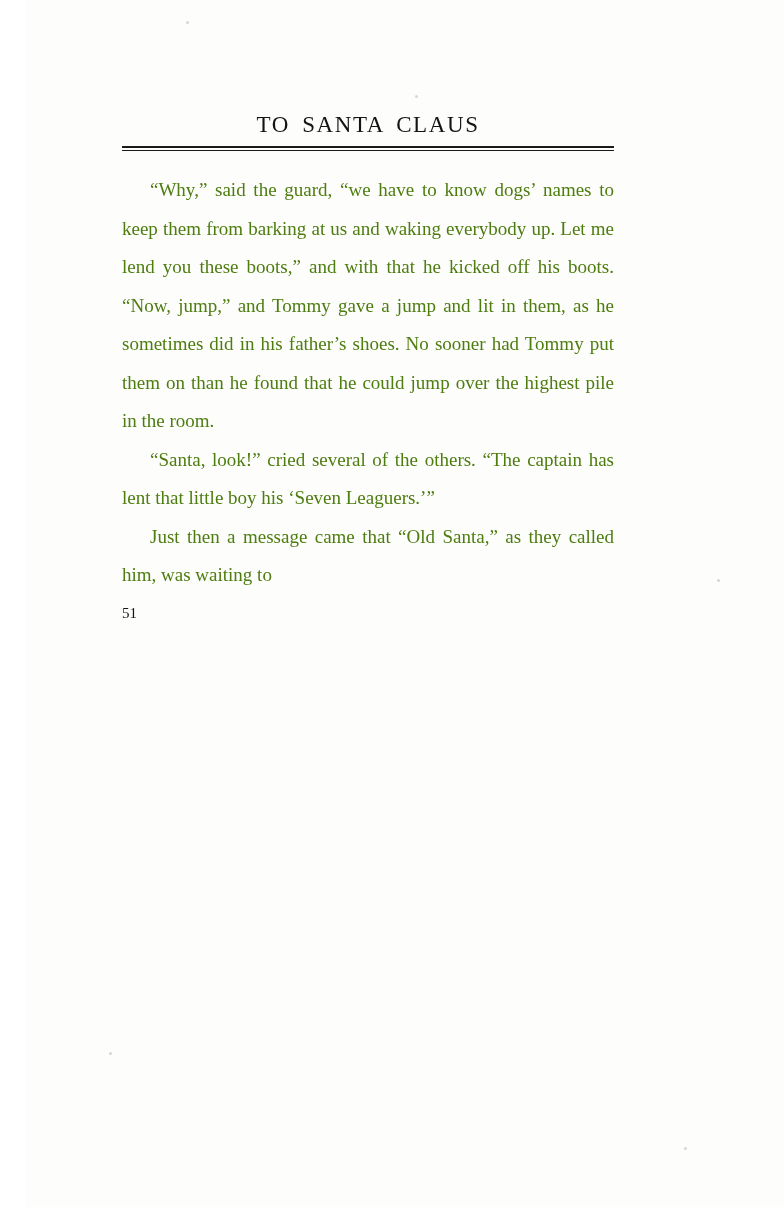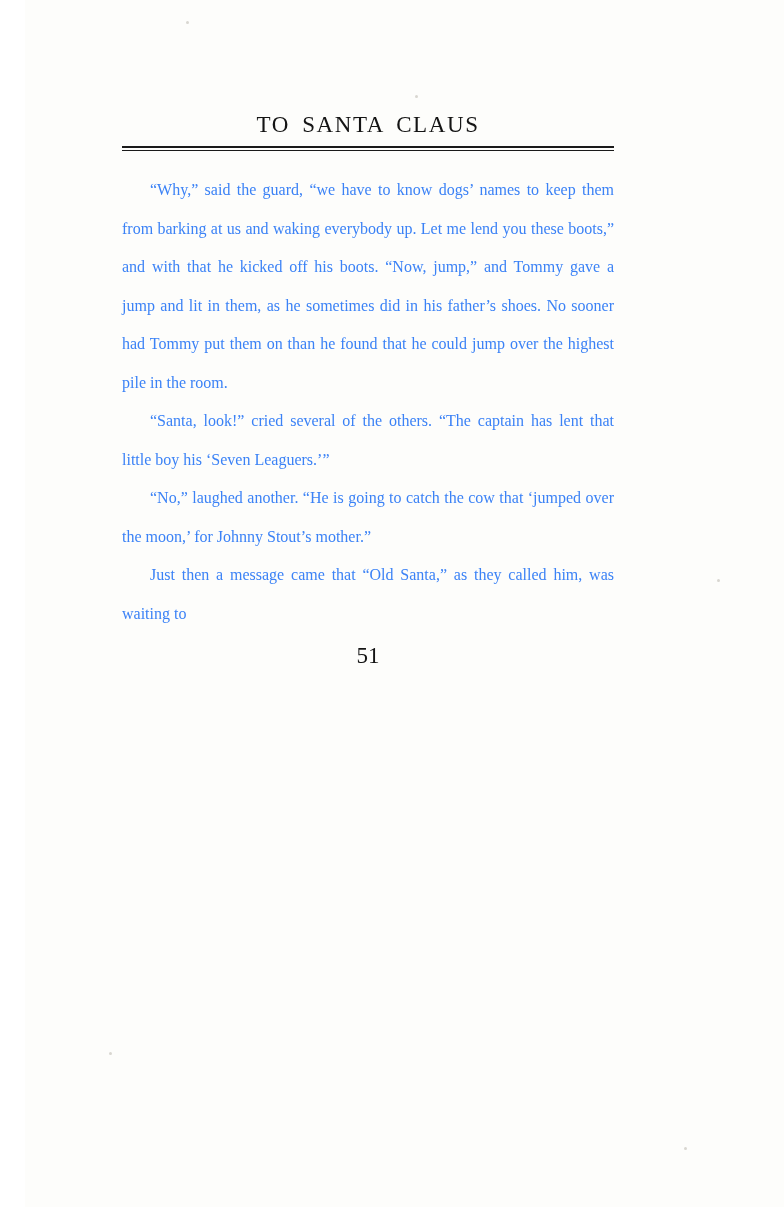--- a/index.html
+++ b/index.html
@@ -58,36 +58,36 @@
     width: 100%;
   }
 
   .body-text {
     margin-top: 20px;
   }
 
   p.para {
     margin: 0 0 0 0;
     text-indent: 28px;
-    font-size: 16px;
+    font-size: 19px;
     line-height: 38.5px;
     text-align: justify;
-    color: #3b82f6;
+    color: #4d7c0f;
     -webkit-font-smoothing: antialiased;
   }
 
   p.para:last-of-type {
     text-align: justify;
     font-family: Liberation Serif, serif;
   }
 
   .folio {
     margin-top: 10px;
-    text-align: center;
-    font-size: 23px;
+    text-align: left;
+    font-size: 15px;
     color: #141414;
   }
 
   
   .speck {
     position: absolute;
     background: #c9c6bd;
     border-radius: 50%;
     opacity: 0.7;
   }
@@ -106,20 +106,19 @@
   <div class="content">
 
     <div class="running-head">TO SANTA CLAUS</div>
 
     <hr class="head-rule">
     <hr class="head-rule-thin">
 
     <div class="body-text">
       <p class="para">“Why,” said the guard, “we have to know dogs’ names to keep them from barking at us and waking everybody up.  Let me lend you these boots,” and with that he kicked off his boots.  “Now, jump,” and Tommy gave a jump and lit in them, as he sometimes did in his father’s shoes.  No sooner had Tommy put them on than he found that he could jump over the highest pile in the room.</p>
       <p class="para">“Santa, look!” cried several of the others. “The captain has lent that little boy his ‘Seven Leaguers.’”</p>
-      <p class="para">“No,” laughed another.  “He is going to catch the cow that ‘jumped over the moon,’ for Johnny Stout’s mother.”</p>
       <p class="para">Just then a message came that “Old Santa,” as they called him, was waiting to</p>
     </div>
 
     <div class="folio">51</div>
 
   </div>
 </div>
 
 </body></html>

